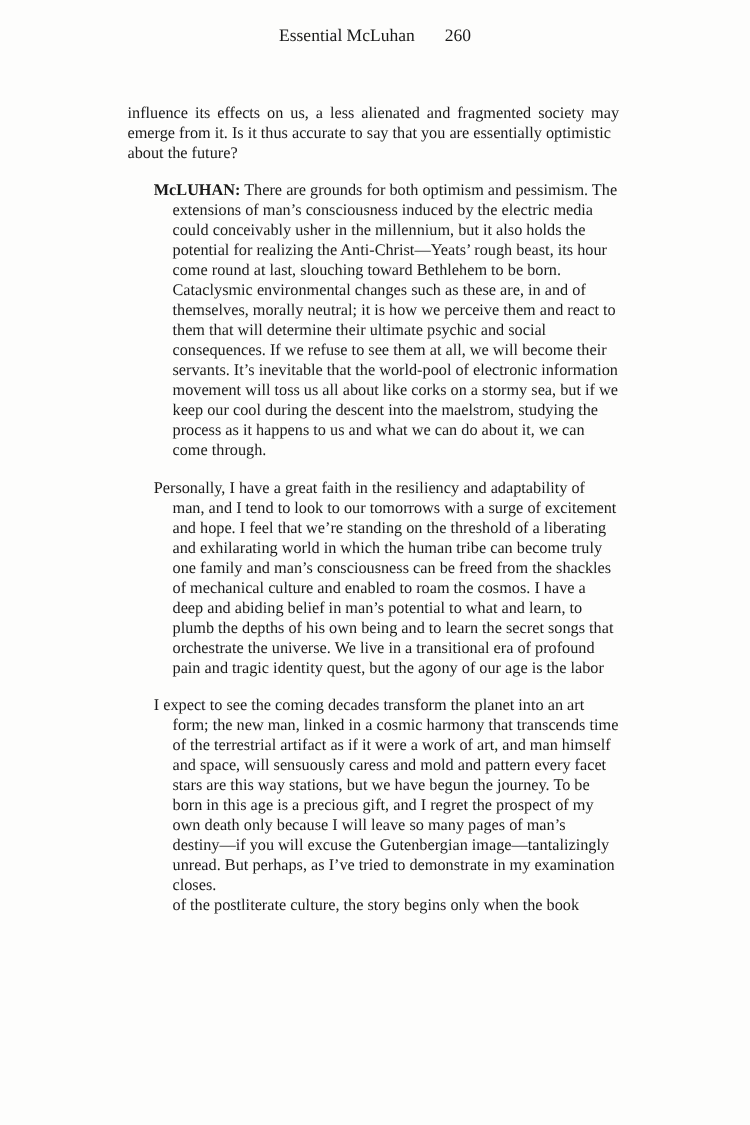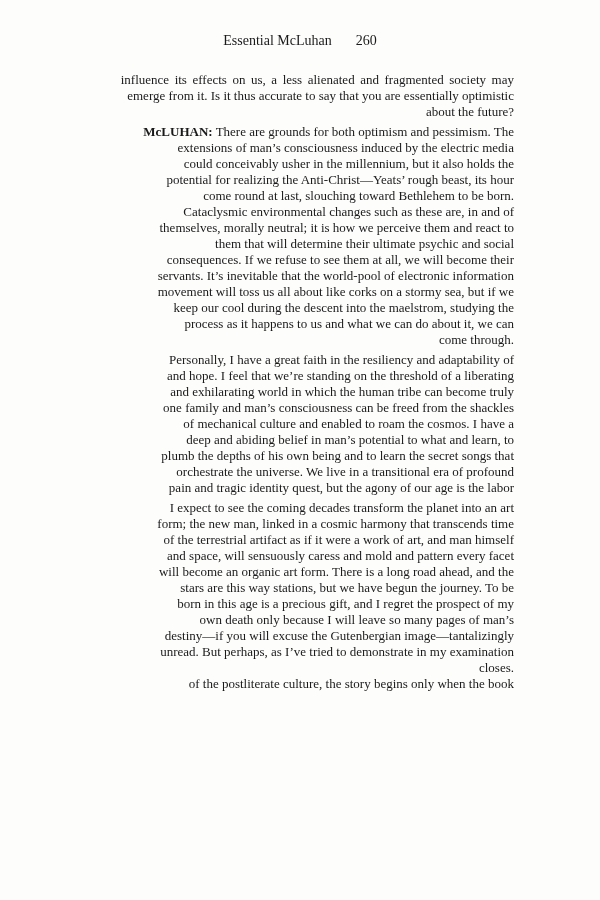--- a/index.html
+++ b/index.html
@@ -11,42 +11,41 @@
     position: relative;
     width: 600px;
     height: 900px;
     background: #fdfdfc;
     font-family: "Liberation Serif", serif;
     color: #1a1a1a;
     overflow: hidden;
   }
   .header {
     position: absolute;
-    top: 32px;
+    top: 21px;
     left: 0;
     width: 100%;
     text-align: center;
     font-size: 14px;
     line-height: 17px;
     color: #1a1a1a;
   }
   .header .pgnum {
     margin-left: 24px;
   }
   .text-block {
     position: absolute;
     top: 68px;
     left: 88px;
     width: 430px;
     font-size: 13px;
   }
   .para {
-    margin: 4px;
+    margin: 14px;
     padding: 0;
-    text-align: right;
   }
   .line {
     height: 16px;
     line-height: 16px;
     white-space: nowrap;
   }
   
   .para.speech .line.first { padding-left: 21px; }
   .para.speech .line:not(.first) { padding-left: 36px; }
   
@@ -77,35 +76,35 @@
         <div class="line">them that will determine their ultimate psychic and social</div>
         <div class="line">consequences. If we refuse to see them at all, we will become their</div>
         <div class="line">servants. It’s inevitable that the world-pool of electronic information</div>
         <div class="line">movement will toss us all about like corks on a stormy sea, but if we</div>
         <div class="line">keep our cool during the descent into the maelstrom, studying the</div>
         <div class="line">process as it happens to us and what we can do about it, we can</div>
         <div class="line">come through.</div>
       </div>
       <div class="para speech">
         <div class="line first">Personally, I have a great faith in the resiliency and adaptability of</div>
+        <div class="line">man, and I tend to look to our tomorrows with a surge of excitement</div>
         <div class="line">and hope. I feel that we’re standing on the threshold of a liberating</div>
         <div class="line">and exhilarating world in which the human tribe can become truly</div>
         <div class="line">one family and man’s consciousness can be freed from the shackles</div>
         <div class="line">of mechanical culture and enabled to roam the cosmos. I have a</div>
         <div class="line">deep and abiding belief in man’s potential to what and learn, to</div>
         <div class="line">plumb the depths of his own being and to learn the secret songs that</div>
         <div class="line">orchestrate the universe. We live in a transitional era of profound</div>
         <div class="line">pain and tragic identity quest, but the agony of our age is the labor</div>
       </div>
       <div class="para speech">
         <div class="line first">I expect to see the coming decades transform the planet into an art</div>
         <div class="line">form; the new man, linked in a cosmic harmony that transcends time</div>
         <div class="line">of the terrestrial artifact as if it were a work of art, and man himself</div>
         <div class="line">and space, will sensuously caress and mold and pattern every facet</div>
-        <div class="line">will become an organic art form. There is a long road ahead, and the</div>
         <div class="line">stars are this way stations, but we have begun the journey. To be</div>
         <div class="line">born in this age is a precious gift, and I regret the prospect of my</div>
         <div class="line">own death only because I will leave so many pages of man’s</div>
         <div class="line">destiny—if you will excuse the Gutenbergian image—tantalizingly</div>
         <div class="line">unread. But perhaps, as I’ve tried to demonstrate in my examination</div>
         <div class="line">closes.</div>
         <div class="line">of the postliterate culture, the story begins only when the book</div>
       </div>
     </div>
 </div>

